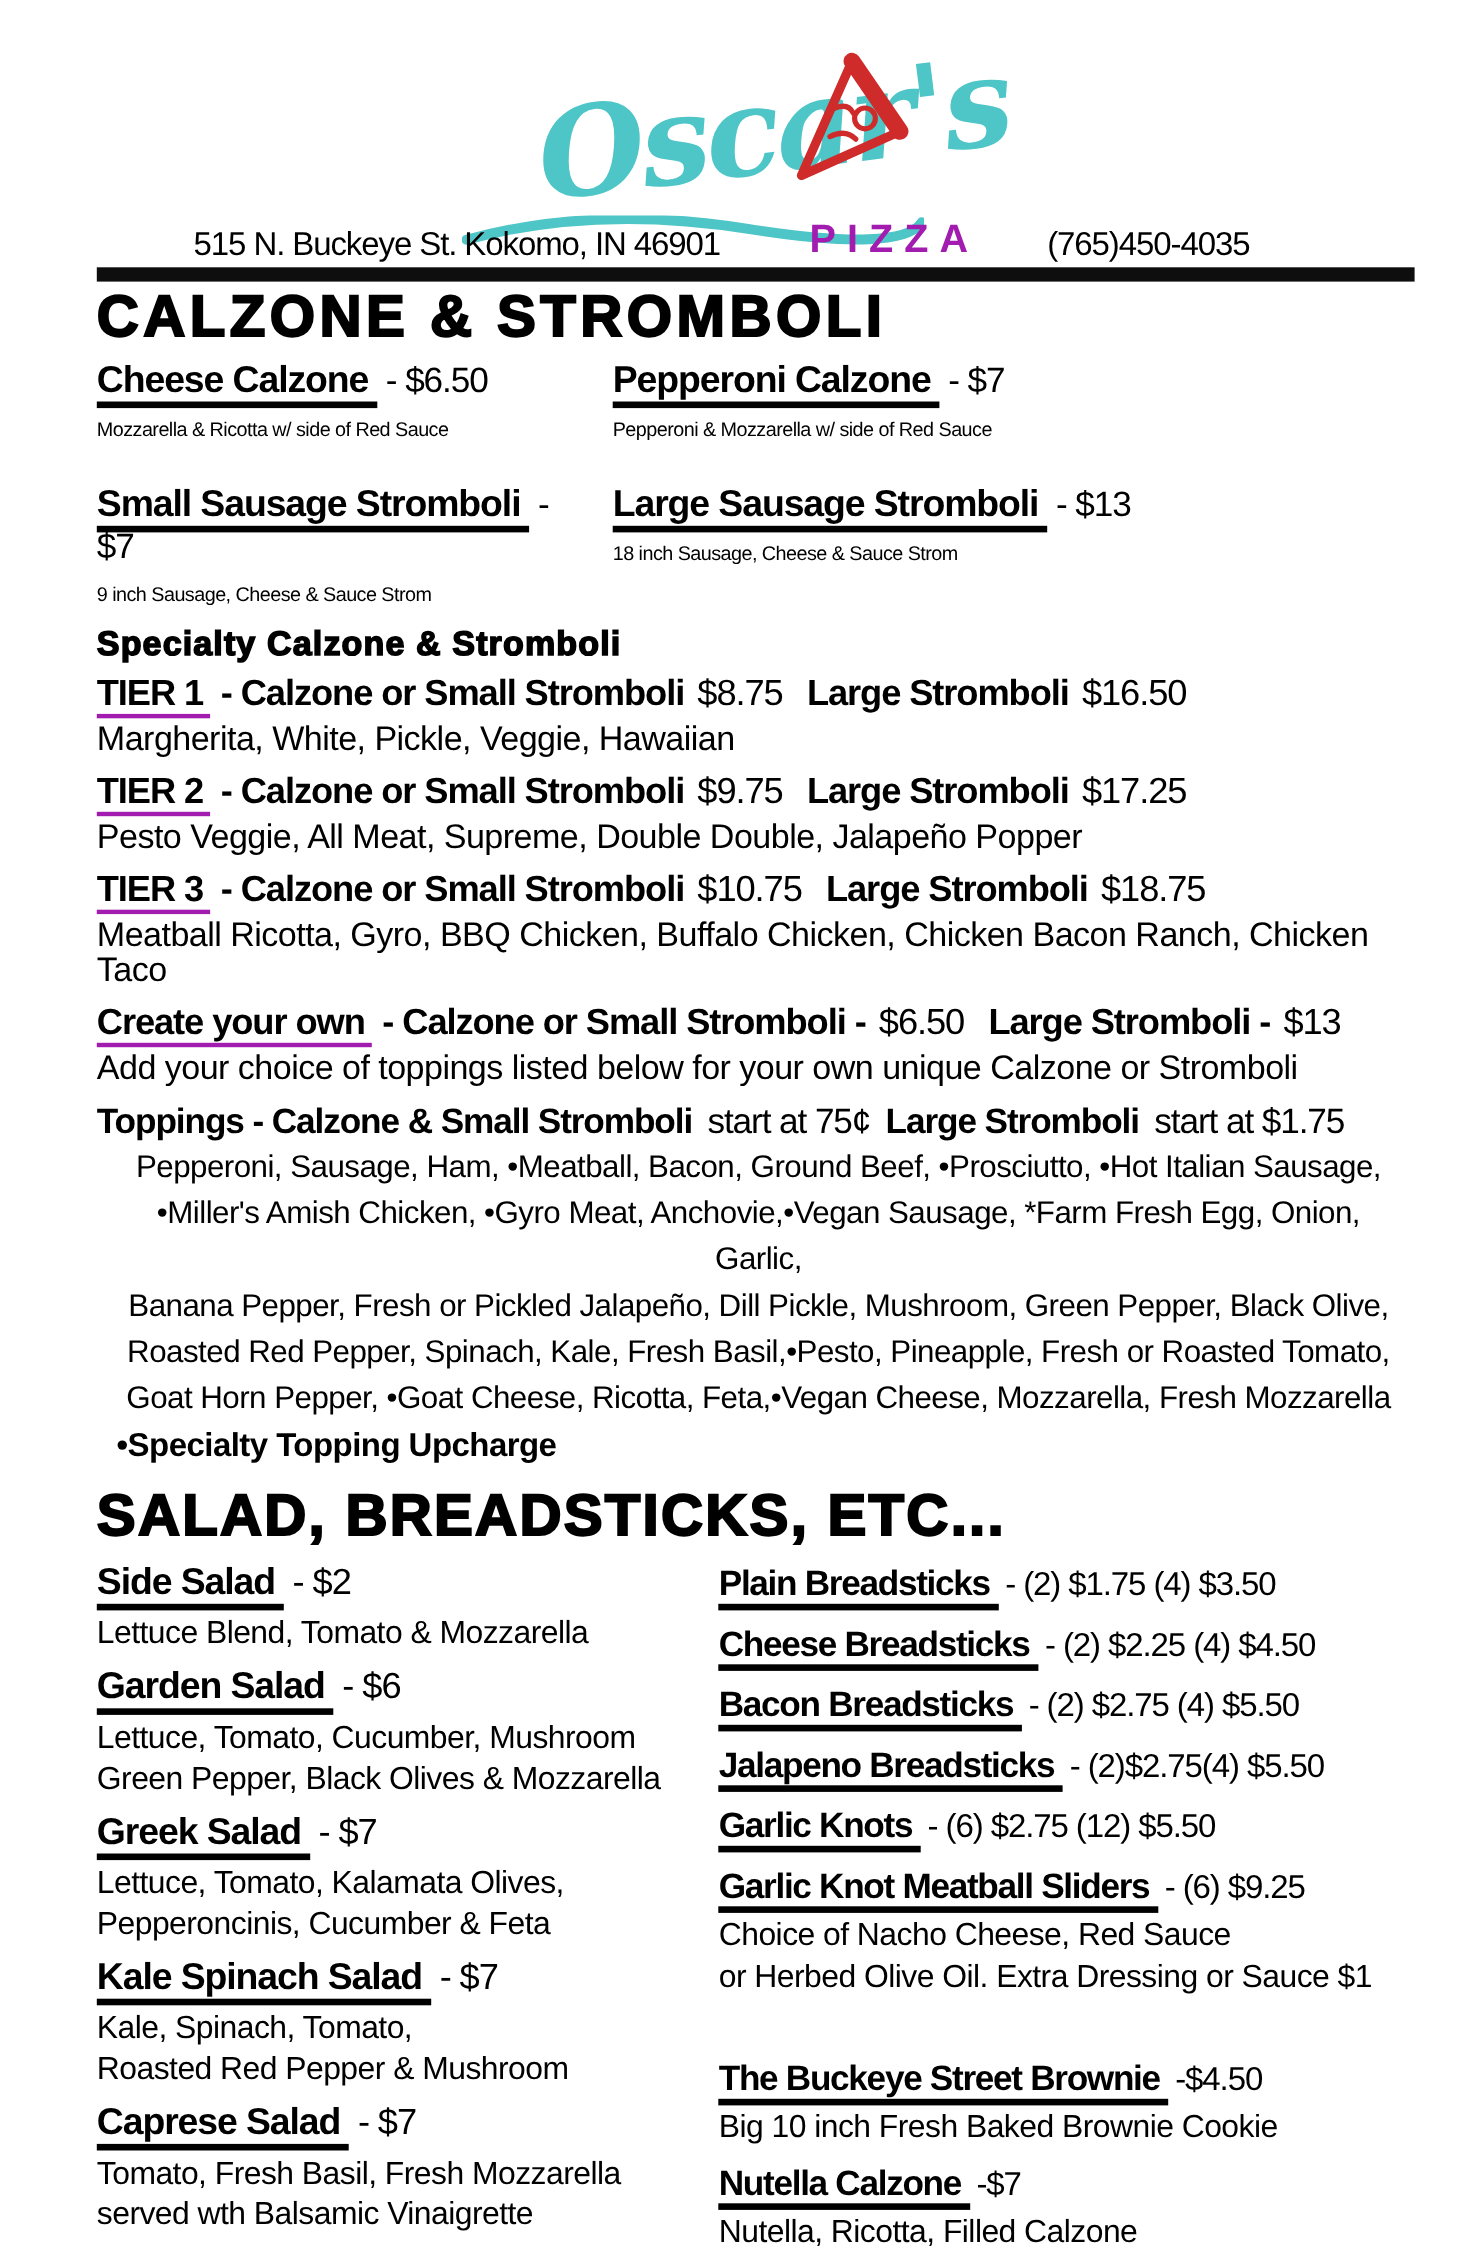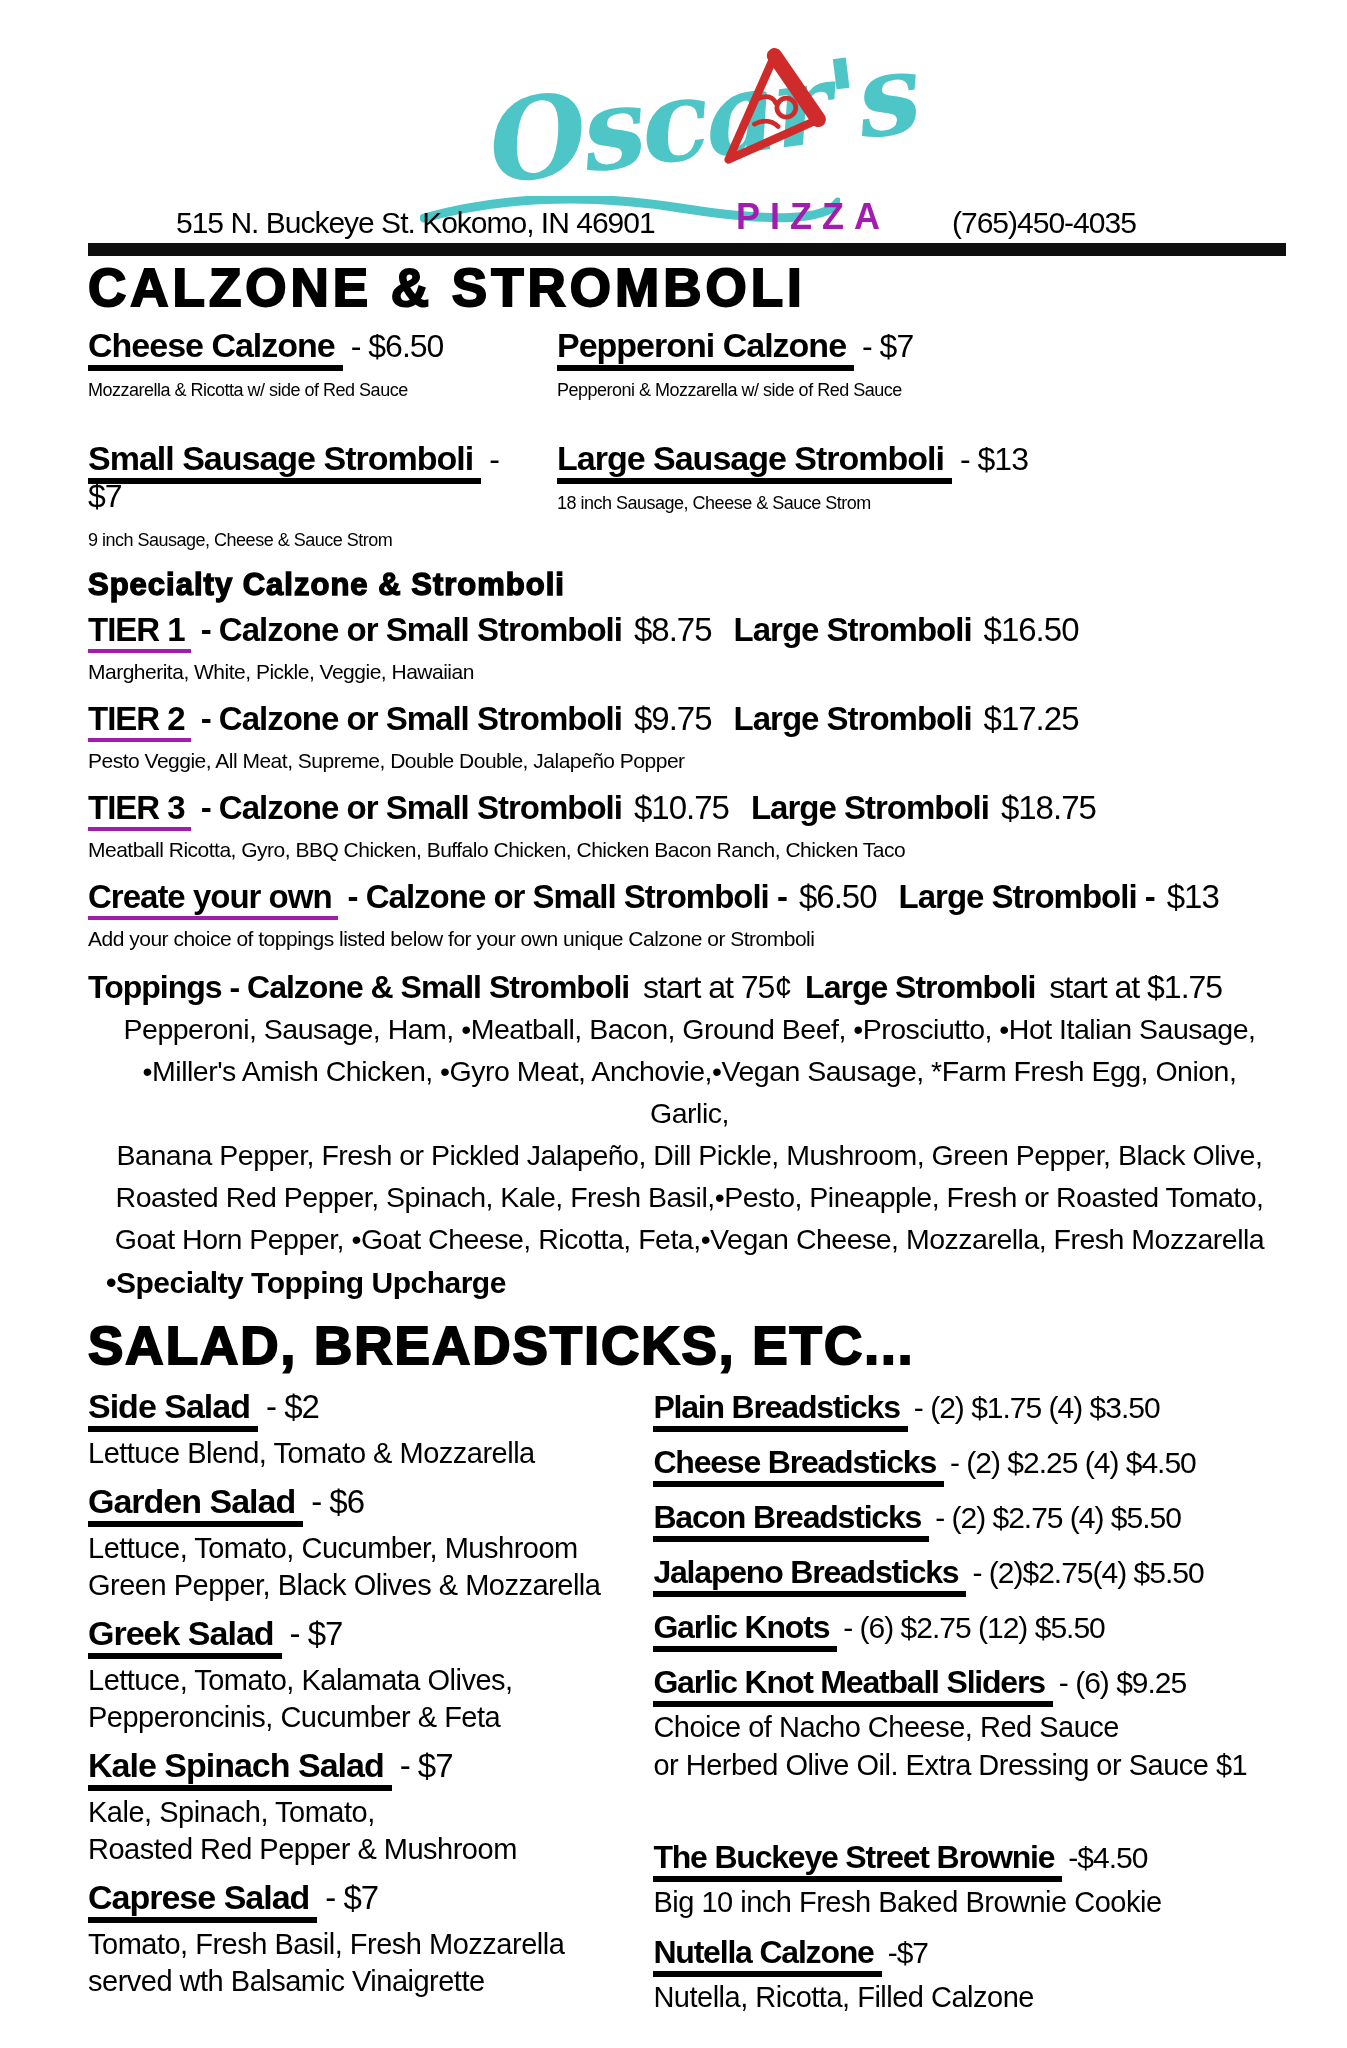--- a/index.html
+++ b/index.html
@@ -29,21 +29,21 @@
   .iprice{font-size:32px;letter-spacing:-1px;margin-left:8px;}
   .idesc{font-size:18px;letter-spacing:-0.5px;margin-top:8px;white-space:pre-line;line-height:34px;}
   
   .cgrid{display:grid;grid-template-columns:437px auto;row-gap:16px;margin-bottom:6px;gap:32px;}
   
   .tier{margin-bottom:12px;}
   .tline{font-size:33px;font-weight:bold;letter-spacing:-1px;}
   .tmid{margin-left:10px;}
   .tprice{font-weight:normal;margin-left:12px;}
   .tlarge{margin-left:22px;}
-  .tdesc{font-size:21px;font-weight:normal;letter-spacing:-0.5px;margin-top:7px;line-height:32px;}
+  .tdesc{font-size:31px;font-weight:normal;letter-spacing:-0.5px;margin-top:7px;line-height:32px;}
   
   .topline{font-size:32px;margin:14px 0 2px 0;letter-spacing:-1px;}
   .topline .b{font-weight:bold;}
   .topline .n{font-weight:normal;margin:0 6px;}
   .toppar{font-size:28.5px;letter-spacing:-0.5px;line-height:42px;text-align:center;
           width:1150px;margin:2px auto 0 auto;}
   .upcharge{font-size:30px;font-weight:bold;letter-spacing:-0.5px;margin:6px 0 0 18px;}
   
   .cols{display:flex;margin-top:10px;}
   .colL{width:47%;}

